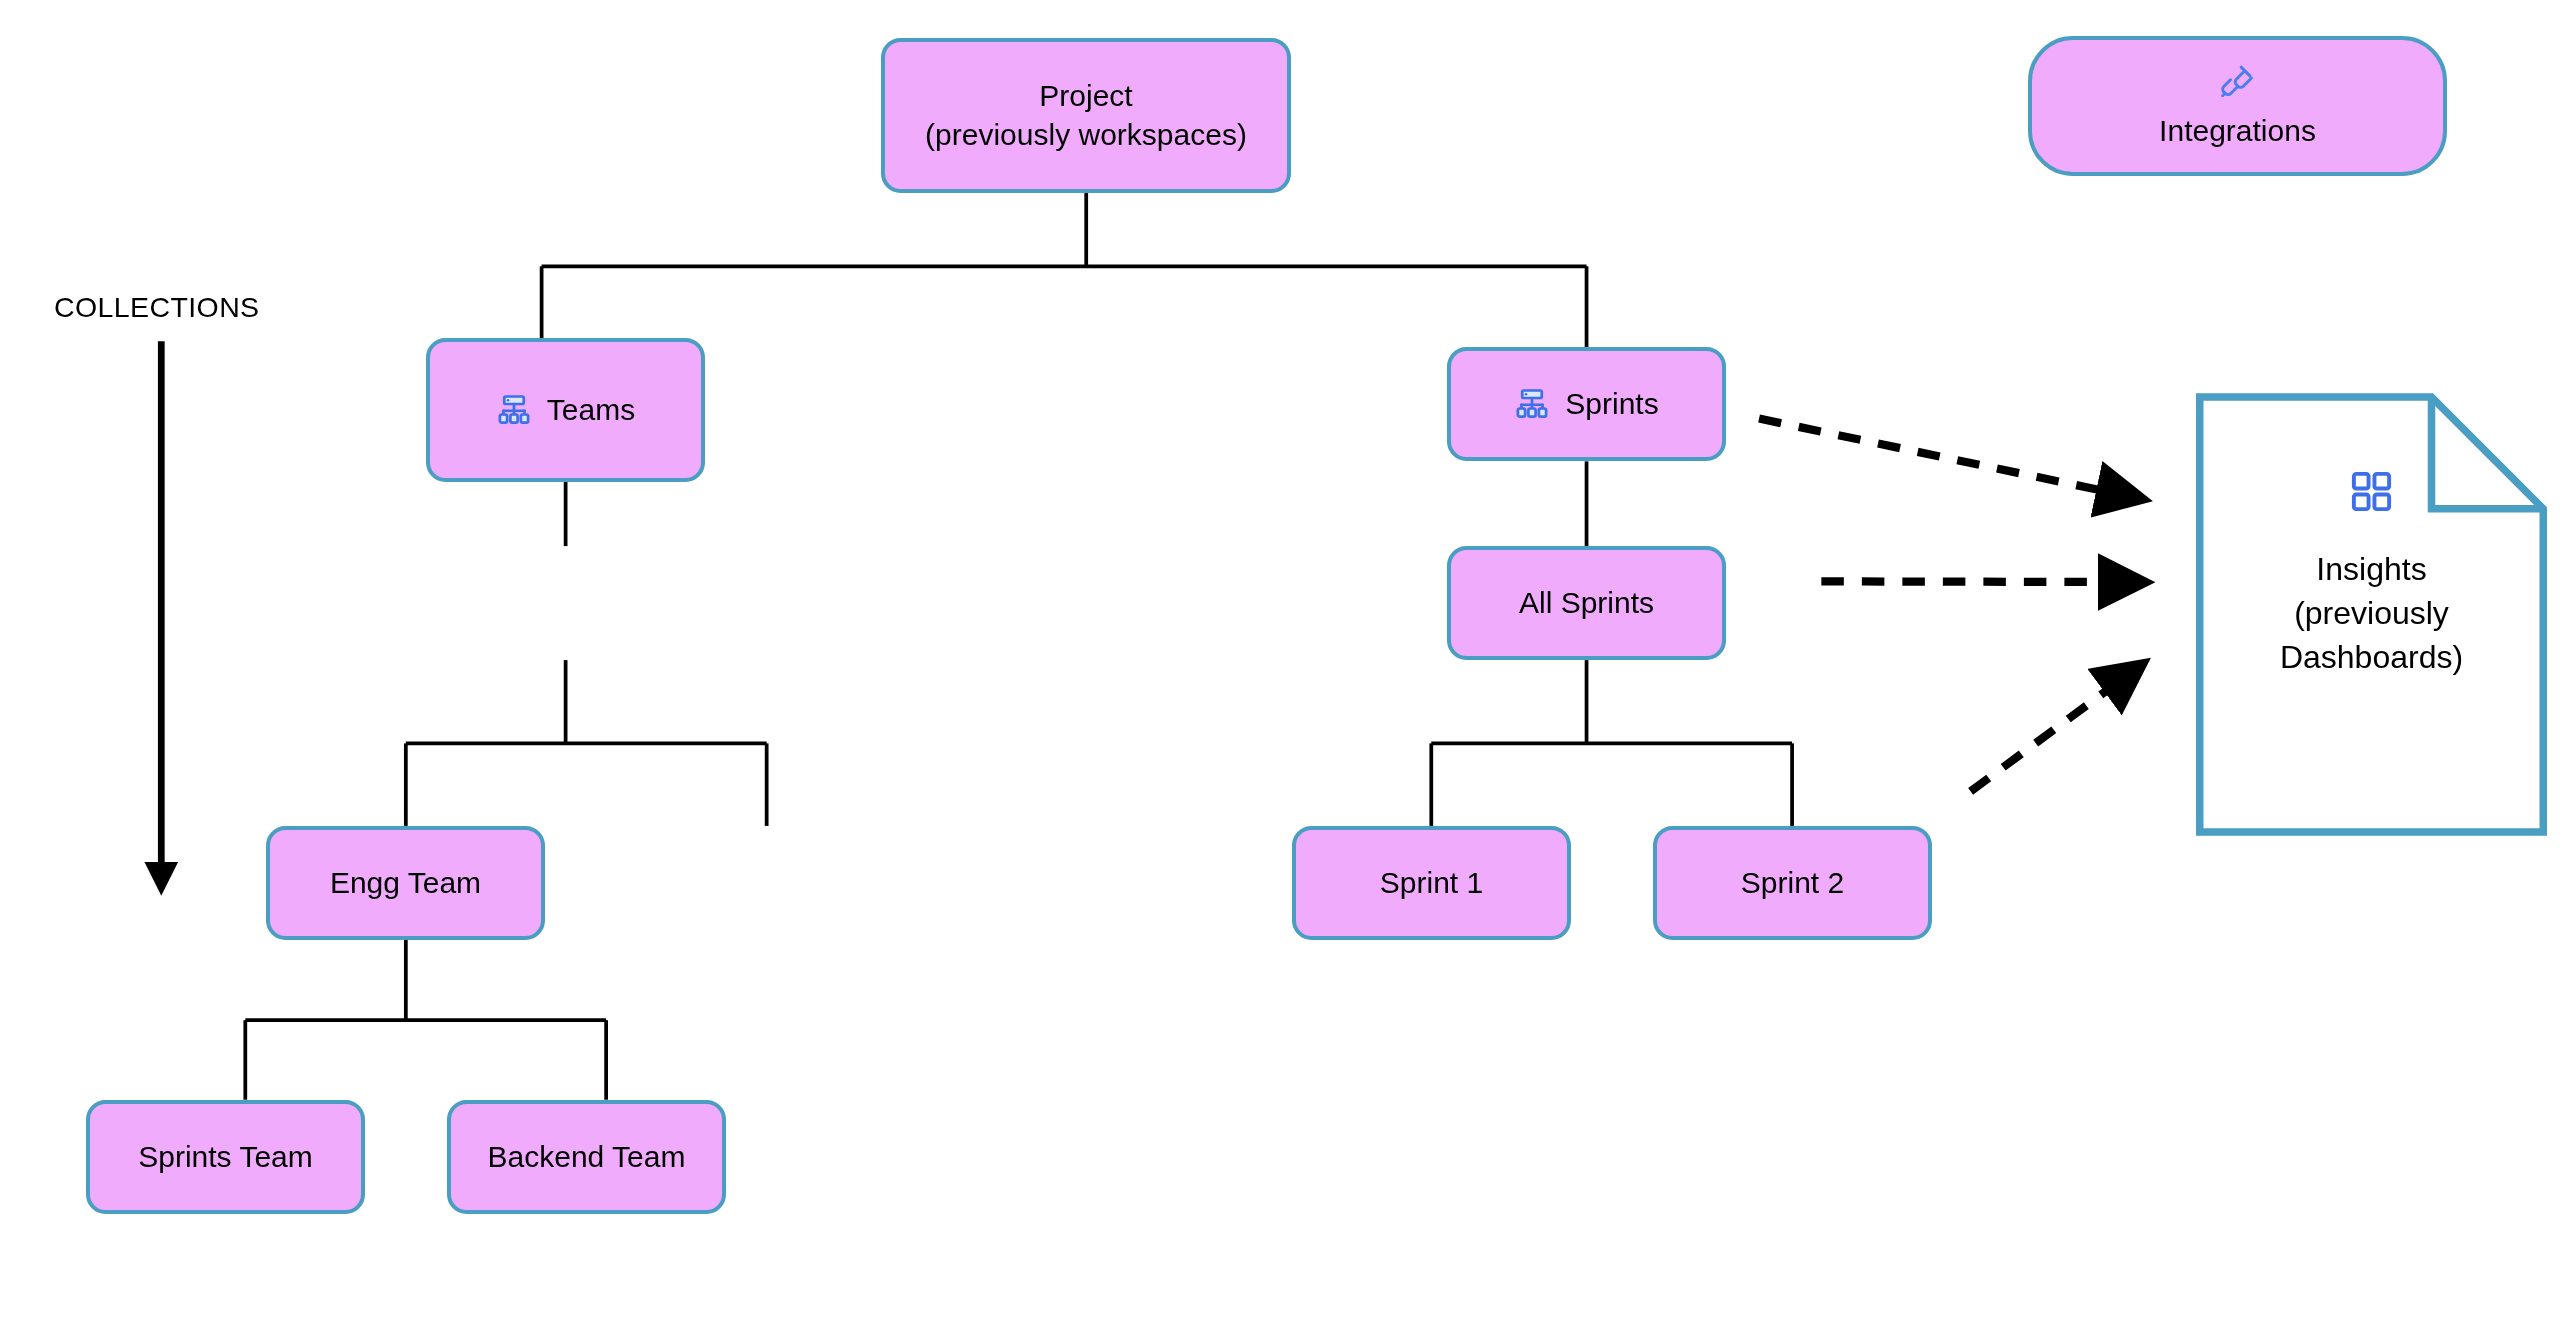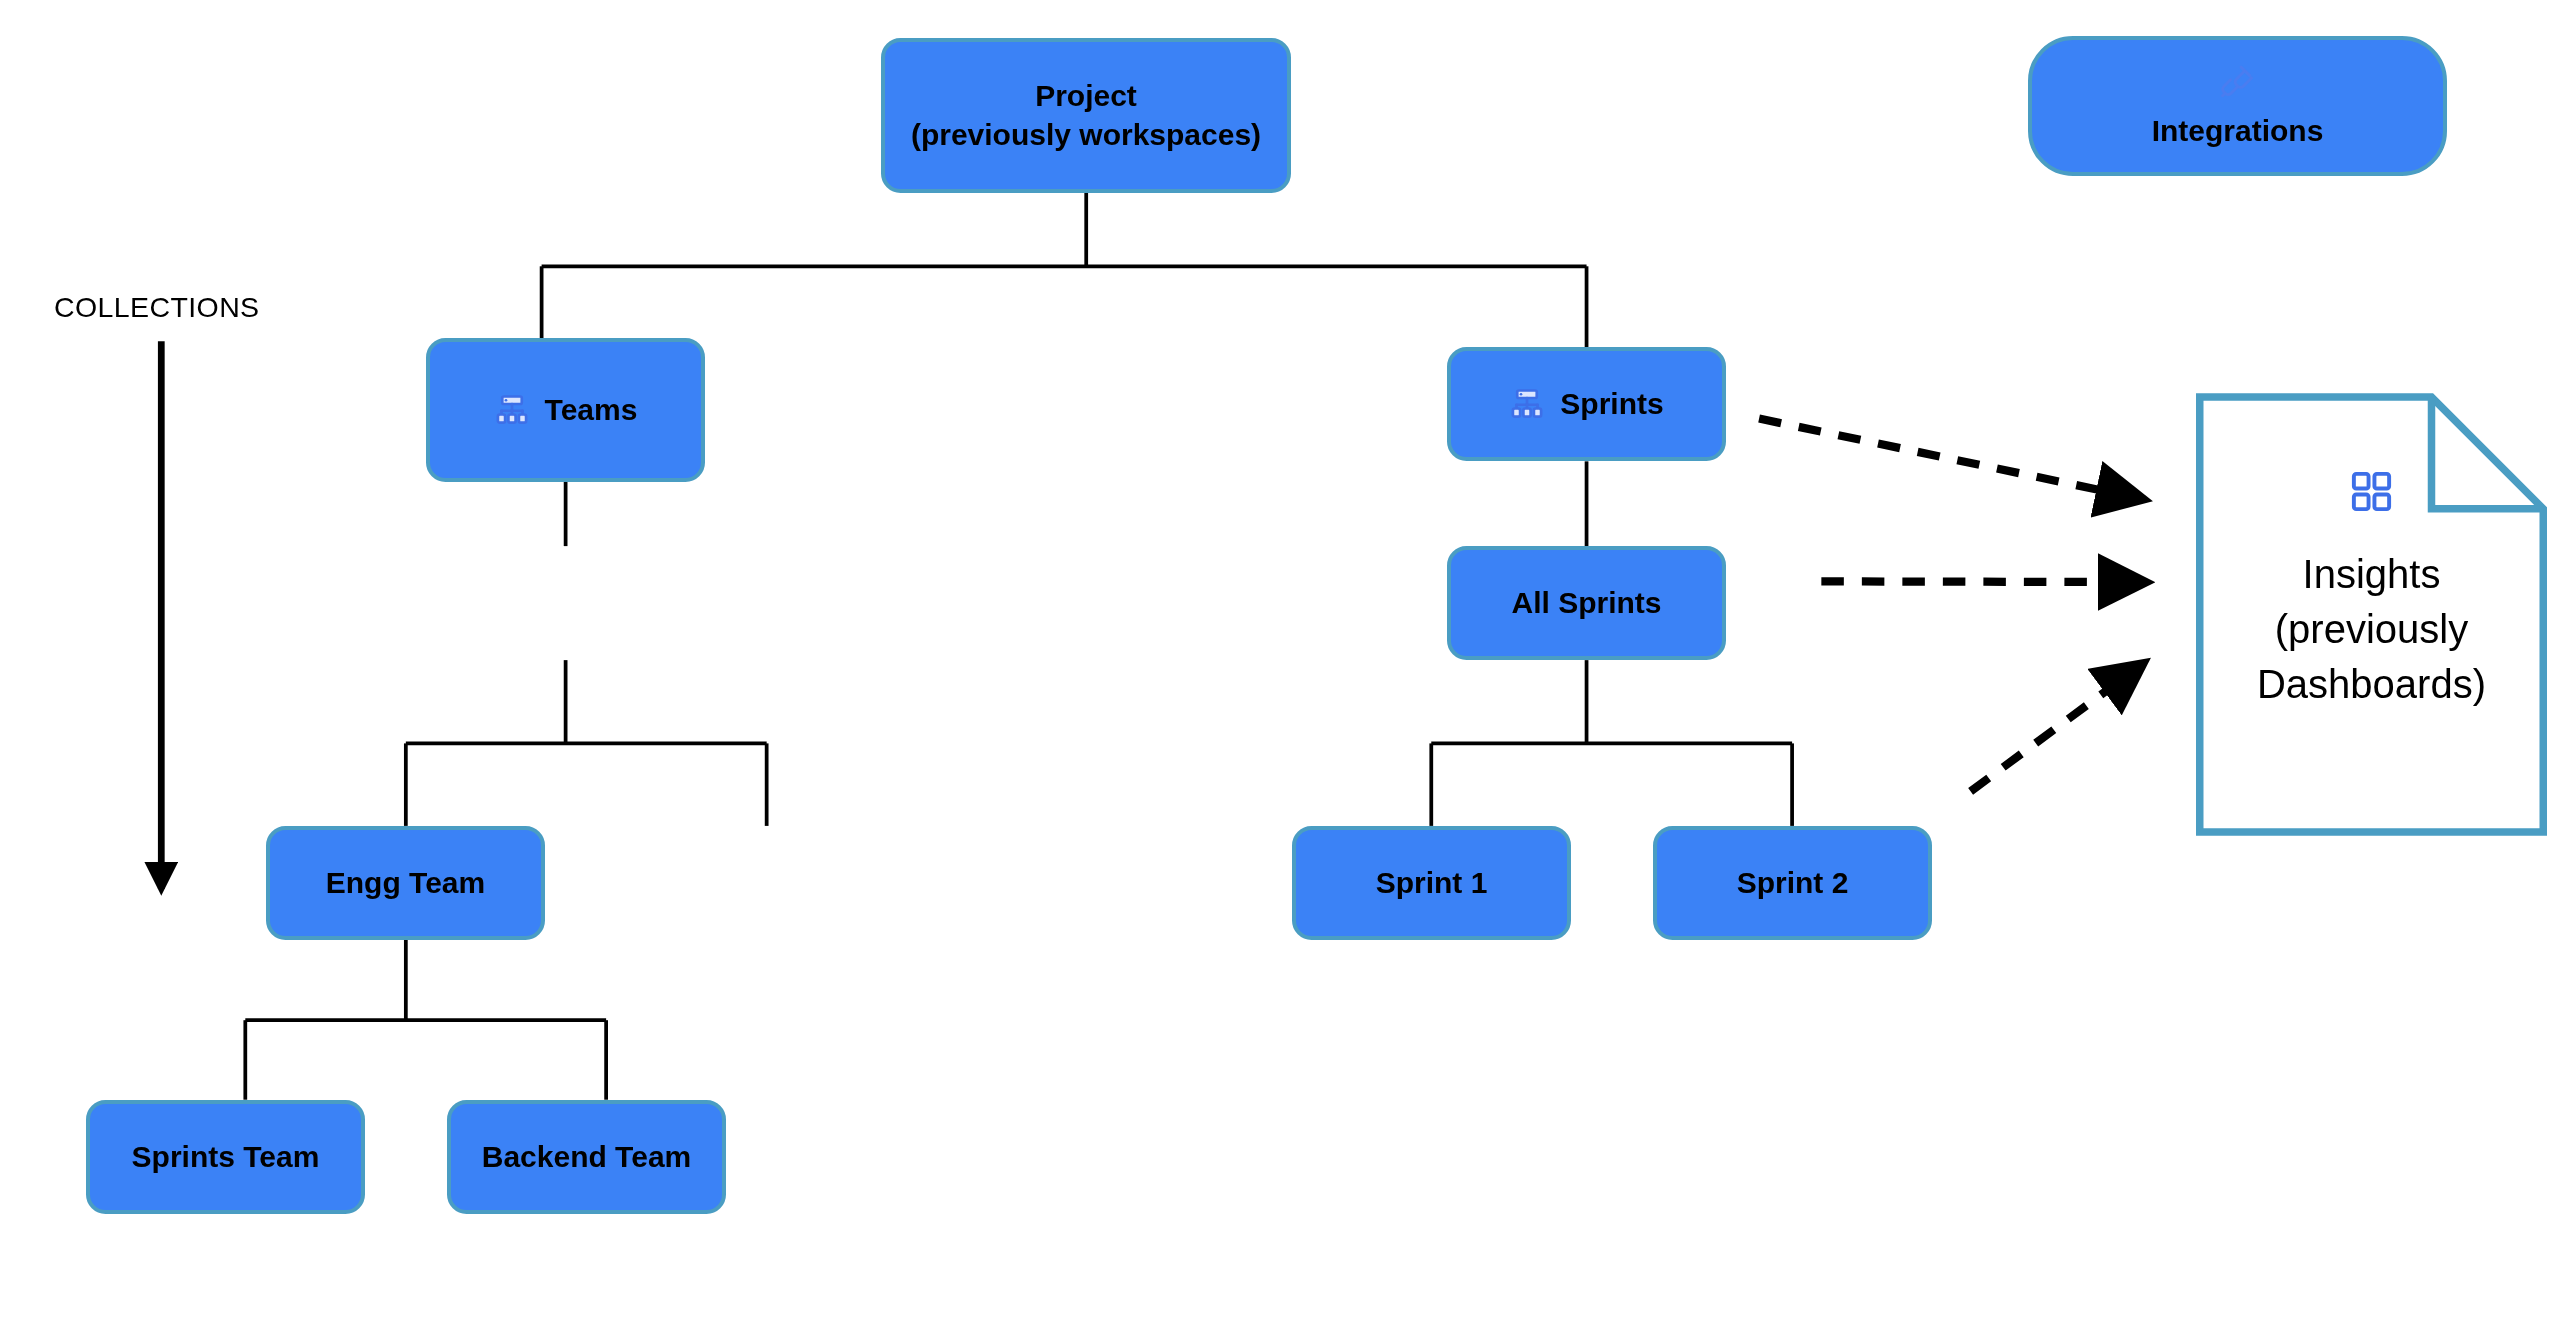--- a/index.html
+++ b/index.html
@@ -23,29 +23,29 @@
     top: 0;
     width: 2576px;
     height: 1336px;
     pointer-events: none;
   }
   .node {
     position: absolute;
     box-sizing: border-box;
     border: 4.5px solid #4a9dc3;
     border-radius: 19.5px;
-    background: #3b82f6;
+    background: #f0abfc;
     display: flex;
     align-items: center;
     justify-content: center;
     text-align: center;
     color: #000000;
     font-size: 30px;
     line-height: 1.28;
-    font-weight: 700;
+    font-weight: 400;
     z-index: 3;
   }
   .node .label {
     white-space: pre-line;
   }
   .node.pill {
     border-radius: 45px;
   }
   .node.with-icon {
     gap: 15px;
@@ -71,21 +71,21 @@
     flex-direction: column;
     align-items: center;
     justify-content: flex-start;
     text-align: center;
   }
   .doc-icon {
     margin-top: 75px;
   }
   .doc-label {
     margin-top: 31.5px;
-    font-size: 40px;
+    font-size: 32px;
     line-height: 1.38;
     color: #000000;
     white-space: pre-line;
   }
   .collections-label {
     position: absolute;
     font-size: 28.5px;
     letter-spacing: 0.4px;
     color: #000000;
     white-space: nowrap;

